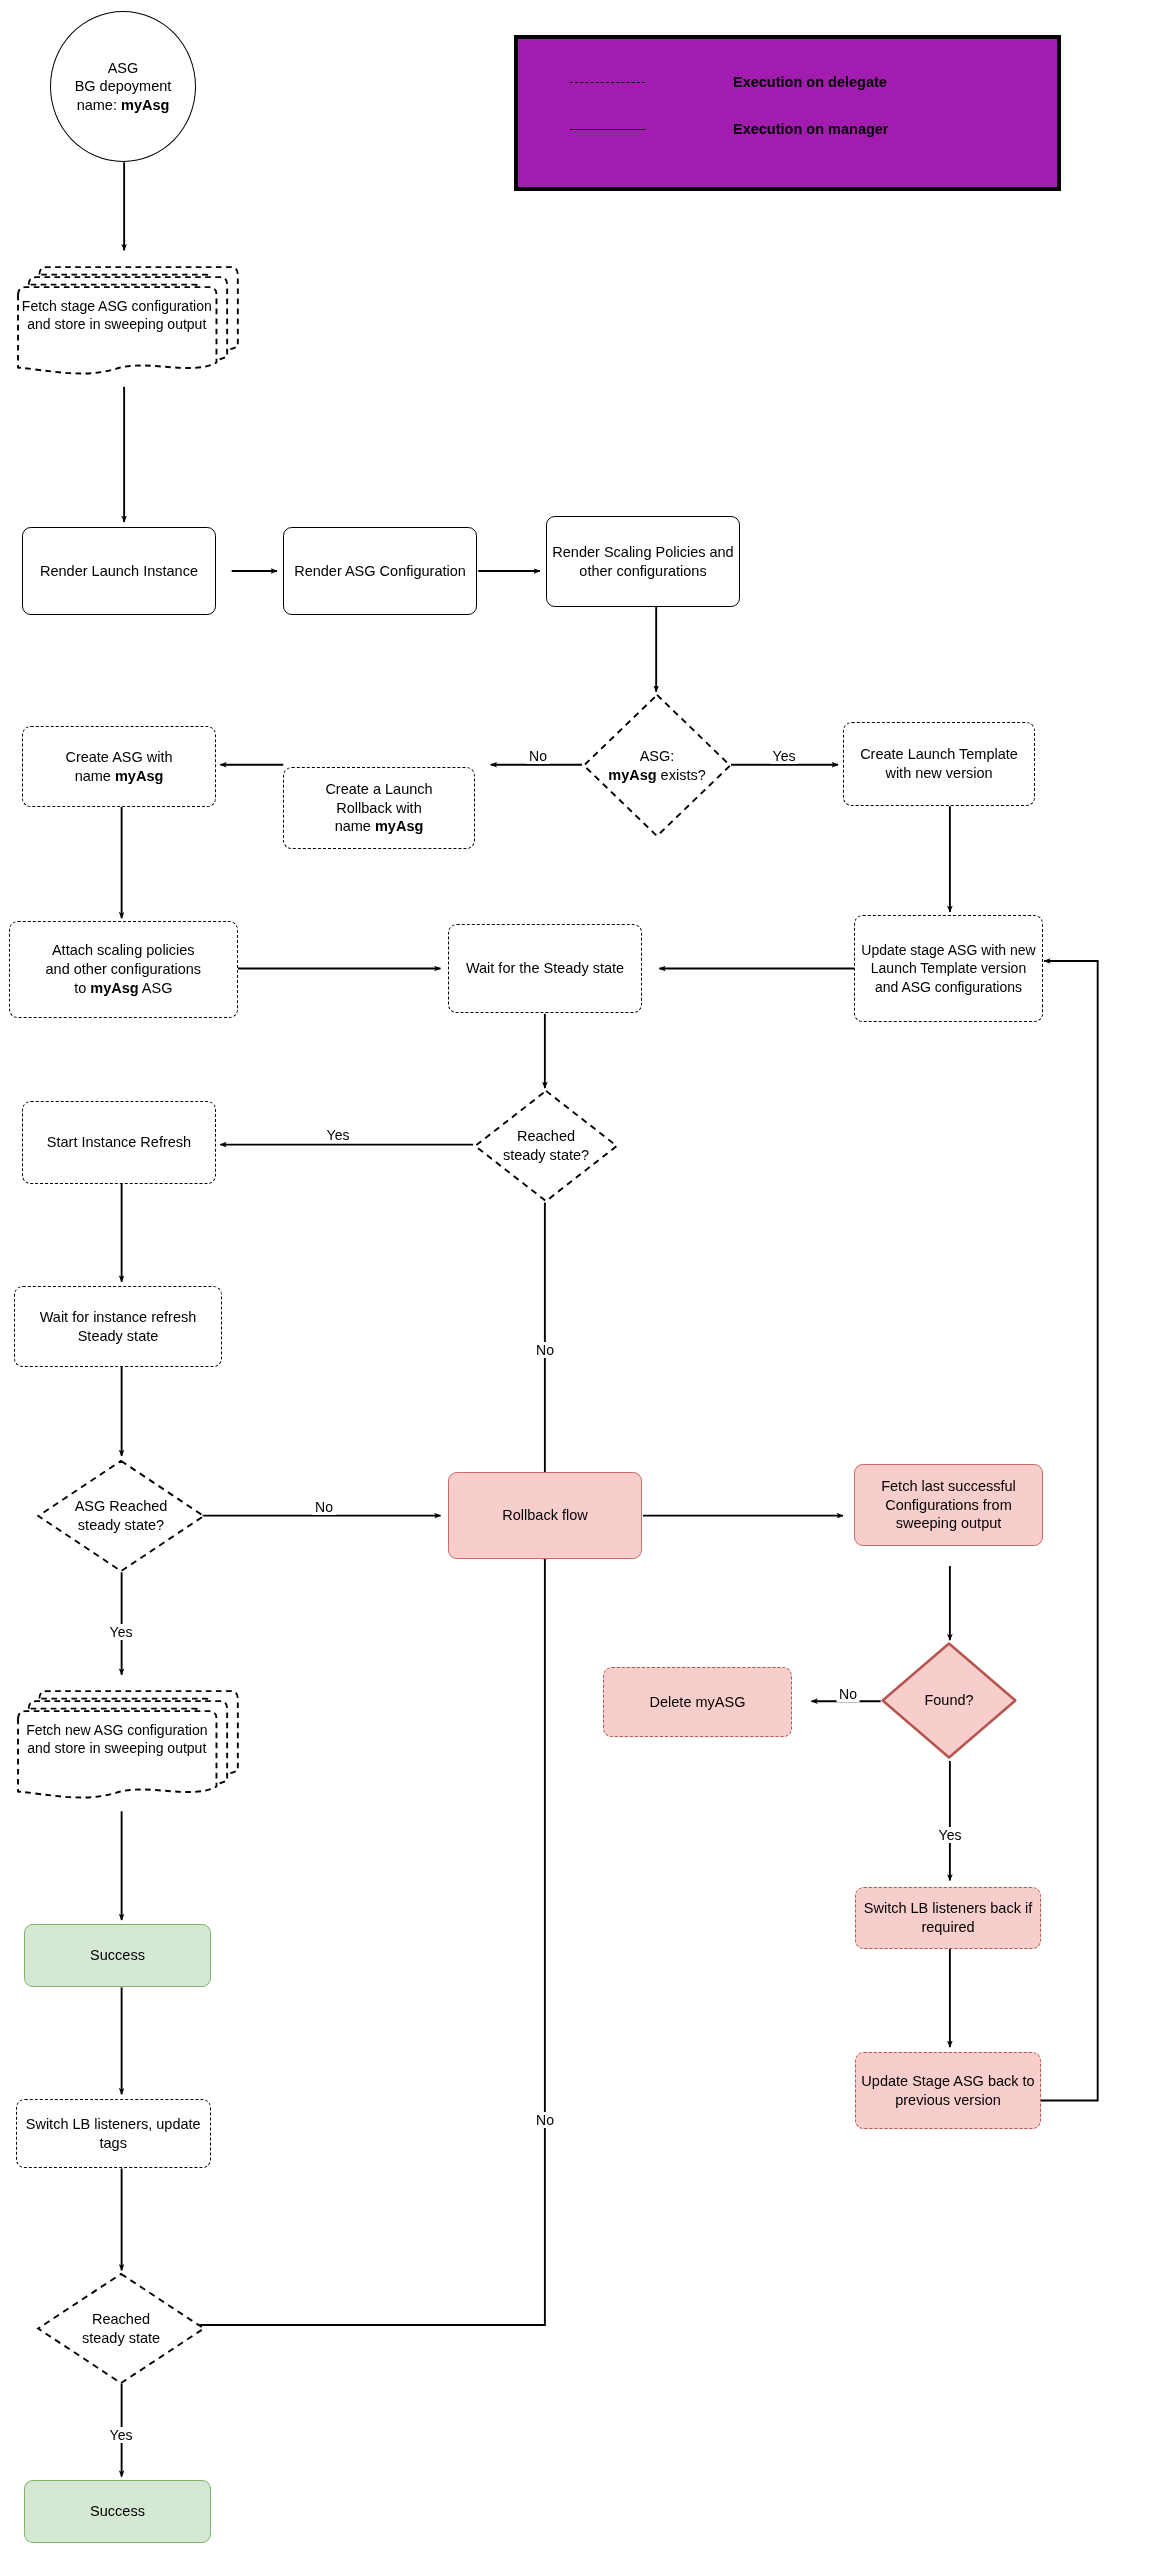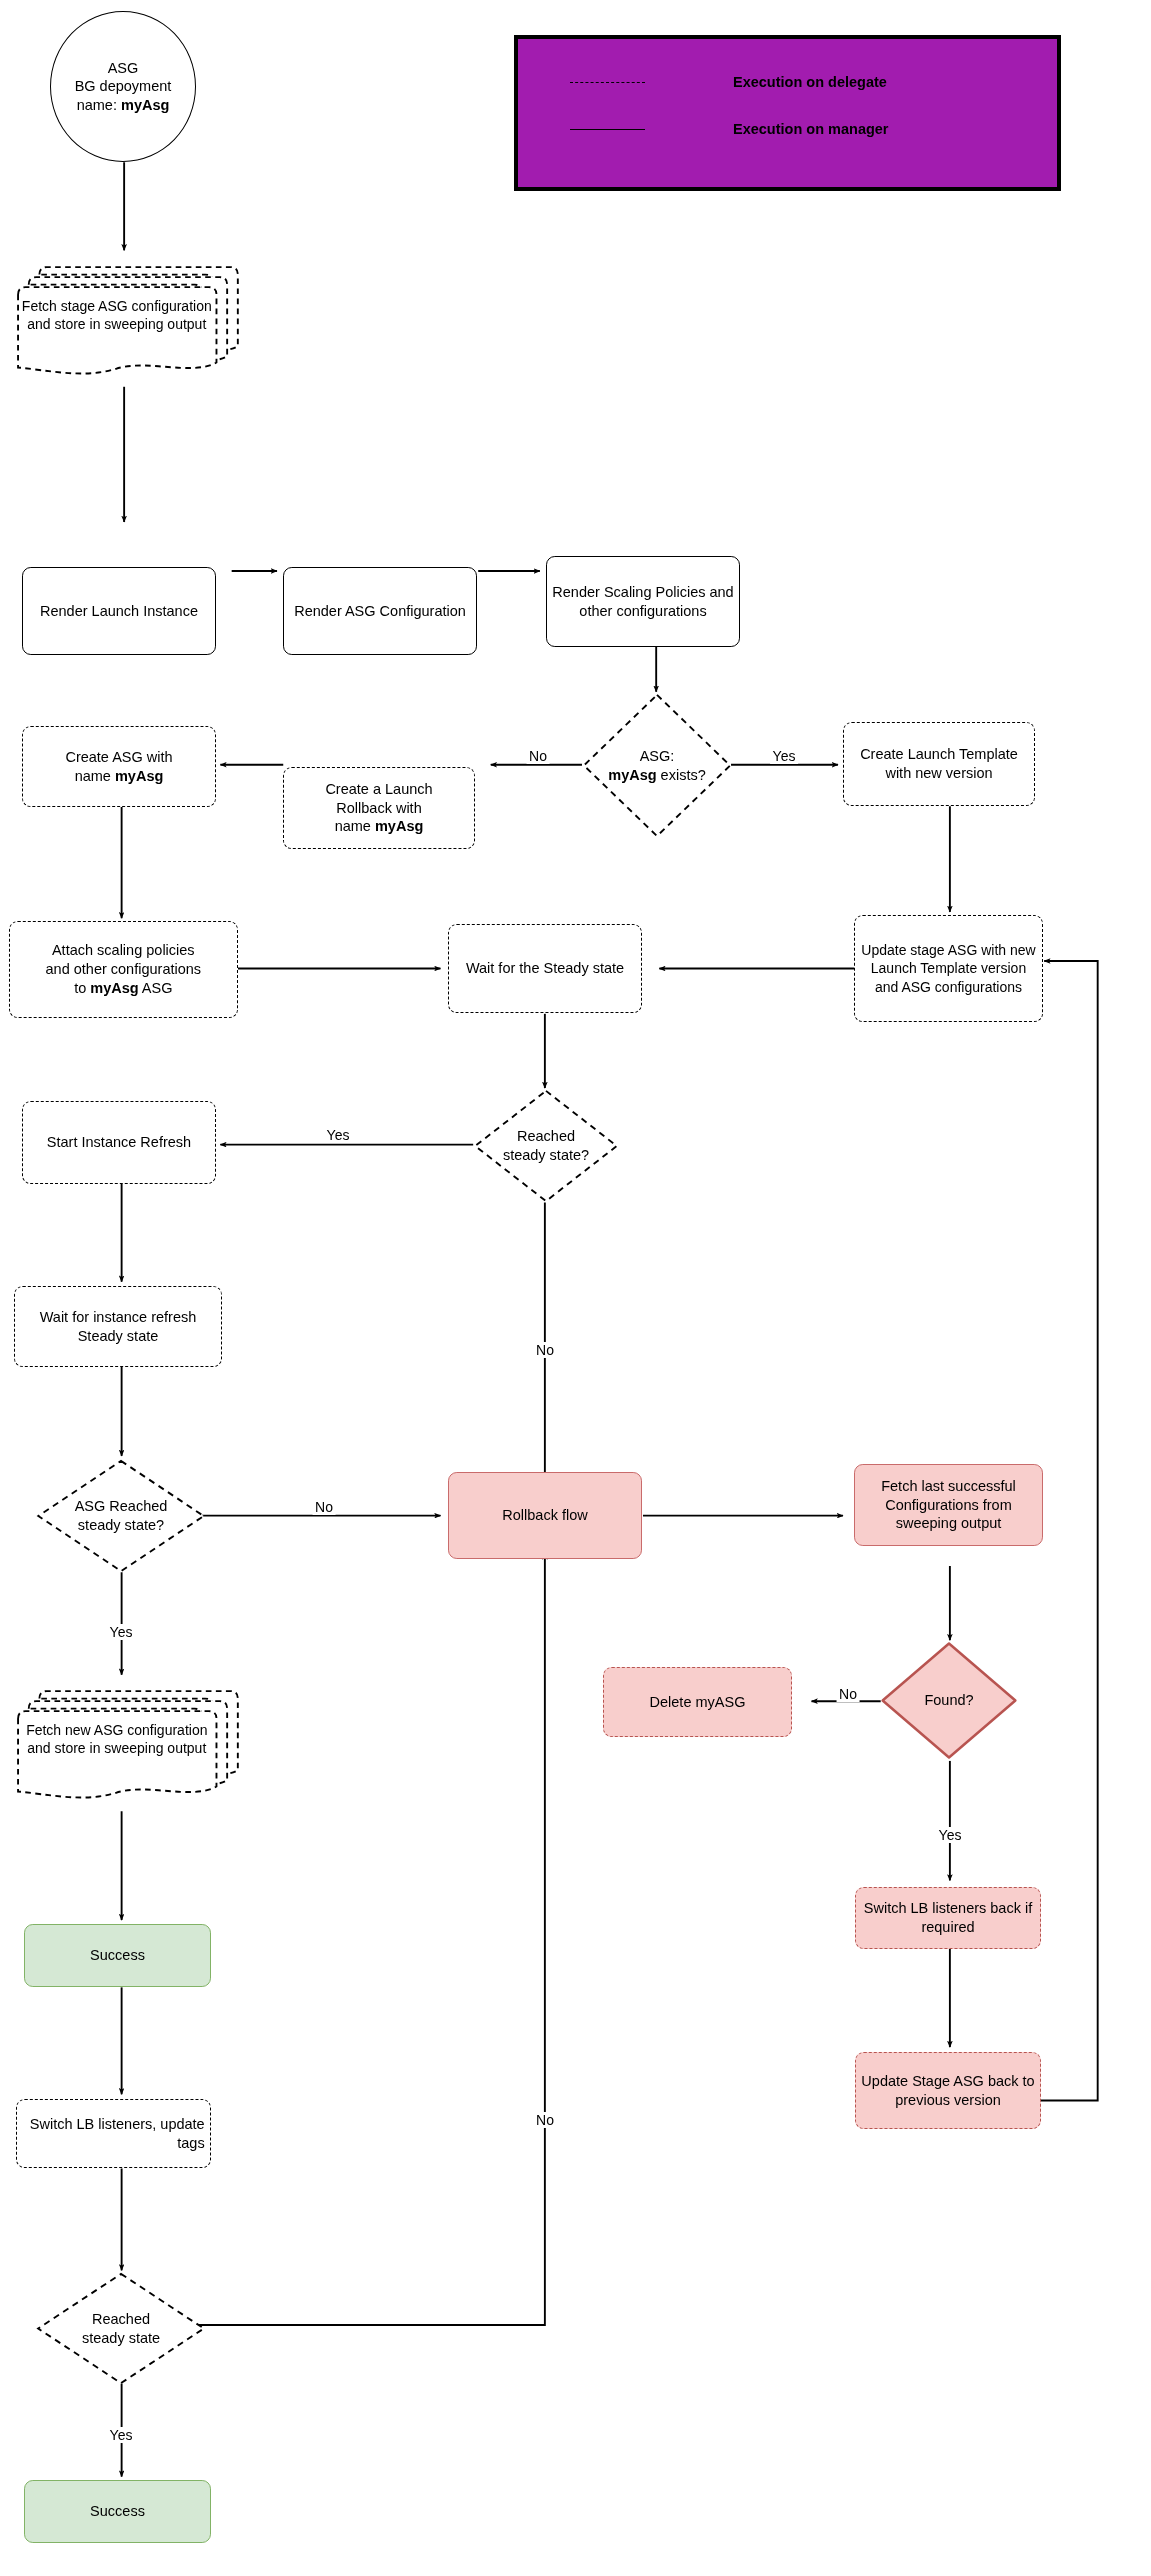--- a/index.html
+++ b/index.html
@@ -44,21 +44,20 @@
   
   .ellipse {
     border: 1.9px solid #000;
     border-radius: 50%;
     background: #fff;
   }
   .proc-solid {
     border: 1.9px solid #000;
     border-radius: 8.8px;
     background: #fff;
-    margin-top: 40px;
   }
   .proc-dash {
     border: 1.9px dashed #000;
     border-radius: 8.8px;
     background: #fff;
   }
   .proc-pink {
     border: 1.9px solid #c96b6b;
     border-radius: 8.8px;
     background: #f8cecc;
@@ -371,21 +370,21 @@
                  c-40,22 -110,-6 -160,10 c-50,16 -110,2 -156,-2 z"></path>
       </g>
     </svg>
     <div class="mlabel">Fetch new ASG configuration and store in sweeping output</div>
   </div>
 
   <div class="node proc-green" style="left:24px; top:1924px; width:187px; height:63px;">
     <span class="txt">Success</span>
   </div>
 
-  <div class="node proc-dash" style="left:15.7px; top:2099px; width:195px; height:69px;text-align:right;">
+  <div class="node proc-dash" style="left:15.7px; top:2099px; width:195px; height:69px;">
     <span class="txt">Switch LB listeners, update tags</span>
   </div>
 
   <div class="diamond-wrap" style="left:36px; top:2272px; width:170px; height:113px;">
     <svg width="170" height="113" viewBox="0 0 270 180">
       <polygon points="135,3 267,90 135,177 3,90" fill="#fff" stroke="#000" stroke-width="3" stroke-dasharray="10 8"></polygon>
     </svg>
     <div class="dlabel">
       <span>
         <span>Reached</span><br>

